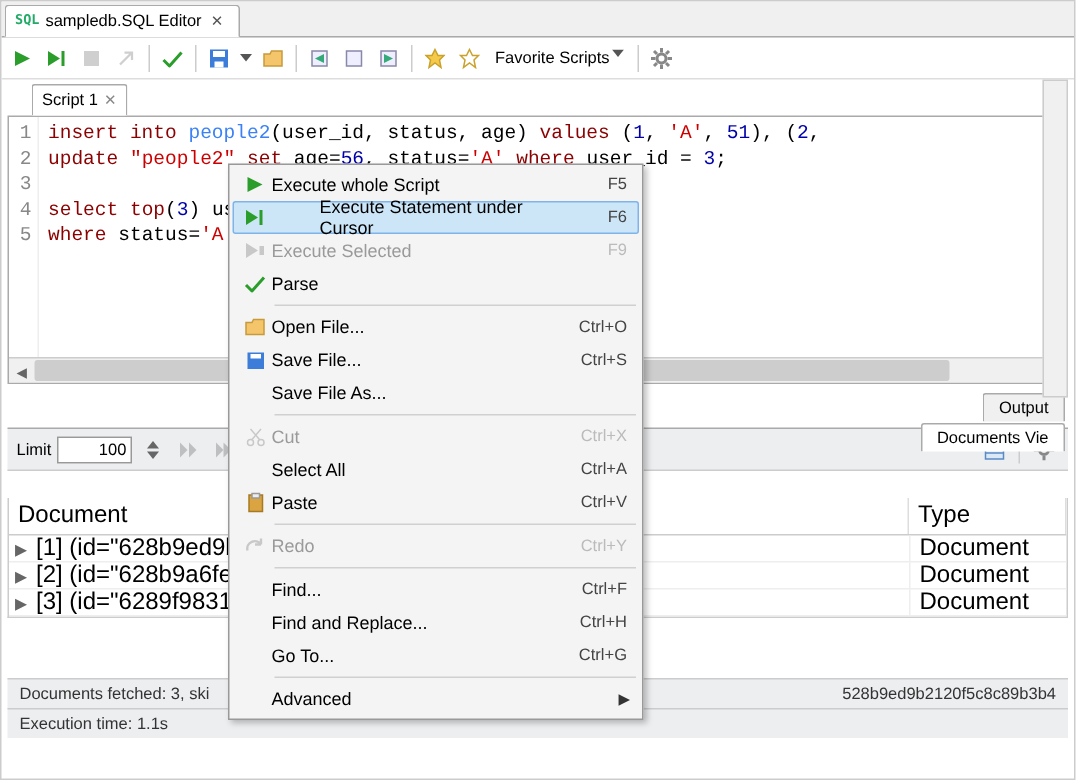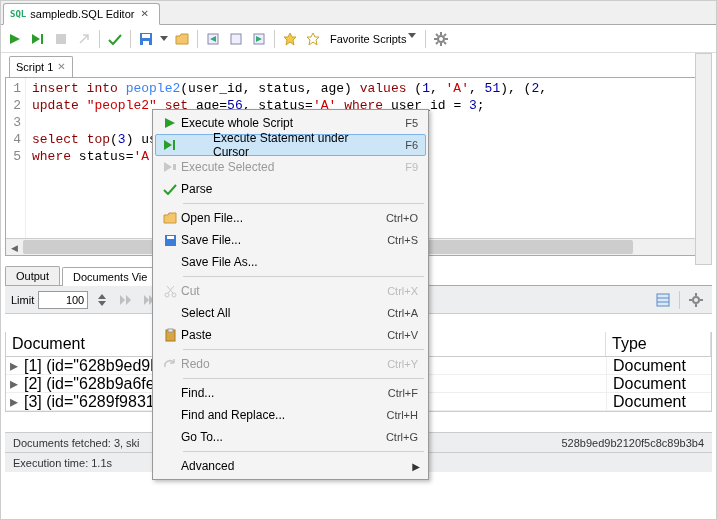--- a/index.html
+++ b/index.html
@@ -4,49 +4,49 @@
 <style>
   * { box-sizing: border-box; margin: 0; padding: 0; }
   body { font-family: "Segoe UI", Tahoma, sans-serif; font-size: 11px; color: #000; background: #fff; width: 717px; height: 520px; overflow: hidden; position: relative; border:1px solid #ccc;}
   .tab-bar { display: flex; align-items: center; height: 24px; border-bottom:1px solid #aaa; background:#f0f0f0;}
   .file-tab { display: flex; align-items: center; background:#fff; height:22px; padding:0 8px 0 6px; border:1px solid #aaa; border-bottom:1px solid #fff; border-radius:3px 3px 0 0; margin-left:2px; margin-top:2px; gap:4px;}
   .file-tab .close { color:#555; font-size:10px; padding:0 2px;}
   .sql-icon { font-size:9px; color:#2a6; font-weight:bold; font-family:monospace;}
   .toolbar { display:flex; align-items:center; height:28px; padding:0 4px; gap:3px; border-bottom:1px solid #ddd;}
   .tb-btn { width:20px; height:20px; display:flex; align-items:center; justify-content:center; border:1px solid transparent; border-radius:2px;}
   .sep { width:1px; height:18px; background:#ccc; margin:0 2px;}
-  .sub-tabs { display:flex; align-items:center; height:24px; padding-left:8px;}
+  .sub-tabs { display:flex; align-items:center; height:24px; padding-left:20px;}
   .sub-tab { display:flex; align-items:center; background:#fff; border:1px solid #aaa; border-bottom:none; border-radius:2px 2px 0 0; padding:2px 6px; gap:4px; height:21px; position:relative; top:1px;}
   .sub-tab .close{color:#888;font-size:10px;}
   .editor-wrap{ border:1px solid #aaa; margin:0 4px;}
   .editor { display:flex; height:160px; font-family: Consolas, "Courier New", monospace; font-size:13px; line-height:17px; background:#fff; overflow:hidden;}
   .gutter { width:20px; text-align:right; padding:2px 4px 2px 2px; color:#888; background:#fff; border-right:1px solid #eee; user-select:none;}
   .code { padding:2px 6px; white-space:pre; flex:1; overflow:hidden;}
   .kw { color:#8b0000;}
   .tbl { color:#3b82f6;}
   .str { color:#c00;}
   .num { color:#00a;}
   .hscroll { height:17px; border-top:1px solid #ccc; background:#f0f0f0; position:relative;}
   .hthumb{position:absolute;left:17px;top:1px;height:14px;width:610px;background:#cdcdcd;border-radius:2px;}
   .harrow{position:absolute;top:0;width:17px;height:17px;display:flex;align-items:center;justify-content:center;color:#666;font-size:9px;}
-  .panel-tabs{ display:flex; align-items:flex-end; height:24px; border-bottom:1px solid #aaa; margin:6px 4px 0 4px;}
+  .panel-tabs{ display:flex; align-items:flex-end; height:24px; border-bottom:1px solid #aaa; margin:6px 4px 0 4px;flex-direction:column;}
   .panel-tab{ padding:3px 10px; border:1px solid #aaa; border-bottom:none; border-radius:2px 2px 0 0; background:#f0f0f0; margin-right:2px;}
   .panel-tab.active{ background:#fff; position:relative; top:1px;}
   .panel-toolbar{ display:flex; align-items:center; height:28px; padding:0 6px; gap:4px; background:#eceef0; border-bottom:1px solid #ccc; margin:0 4px;}
   .panel-toolbar input{ width:50px; height:18px; text-align:right; font-size:11px; border:1px solid #999; padding:0 3px;}
   .grid{ margin:18px 4px; border:1px solid #ccc; border-top:none; font-size:16px;}
   .grid-head{ display:flex; background:#fff; border-bottom:1px solid #ccc;}
   .gh{ padding:3px 6px; border-right:1px solid #ddd;}
   .gh.doc{ width:600px;} .gh.type{ flex:1;}
   .grid-row{ display:flex; border-bottom:1px solid #eee; height:18px; align-items:center;}
   .gc.exp{ width:16px; text-align:center; color:#666;}
   .gc.doc{ width:584px; padding-left:2px; overflow:hidden; white-space:nowrap;}
   .gc.type{ flex:1; padding-left:6px; border-left:1px solid #eee;}
   .status1,.status2{ height:20px; display:flex; align-items:center; padding:0 8px; background:#eceef0; border-top:1px solid #ccc; margin:0 4px; font-size:11px; color:#333;}
-  .status1{ margin-top:20px;}
+  .status1{ margin-top:40px;}
   
   .ctx{ position:absolute; left:151px; top:108px; width:277px; background:#f4f4f4; border:1px solid #999; box-shadow:2px 2px 4px rgba(0,0,0,.25); padding:2px; font-size:12px; z-index:10;}
   .ctx-row{ display:flex; align-items:center; height:22px; padding:0 4px; position:relative;}
   .ctx-row.sel{ background:#cde6f7; border:1px solid #7eb4ea; border-radius:2px; padding:0 3px;gap:32px;}
   .ctx-row.disabled{ color:#9a9a9a;}
   .ctx-ico{ width:22px; display:flex; align-items:center; justify-content:center;}
   .ctx-label{ flex:1;}
   .ctx-key{ color:#444; font-size:11px; padding-right:4px;}
   .ctx-row.disabled .ctx-key{color:#bbb;}
   .ctx-sep{ height:1px; background:#d0d0d0; margin:3px 2px 3px 28px;}

